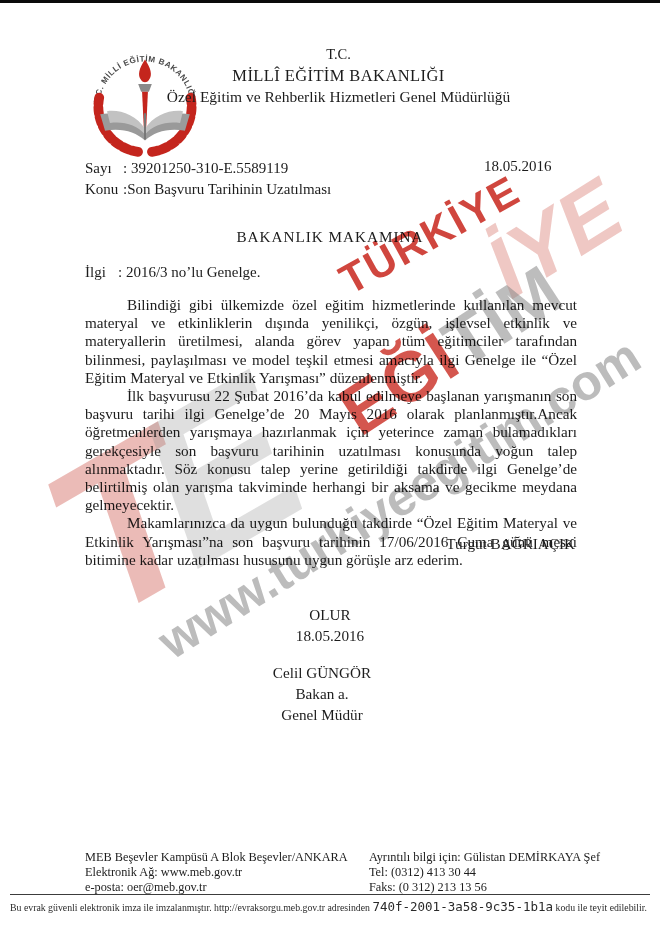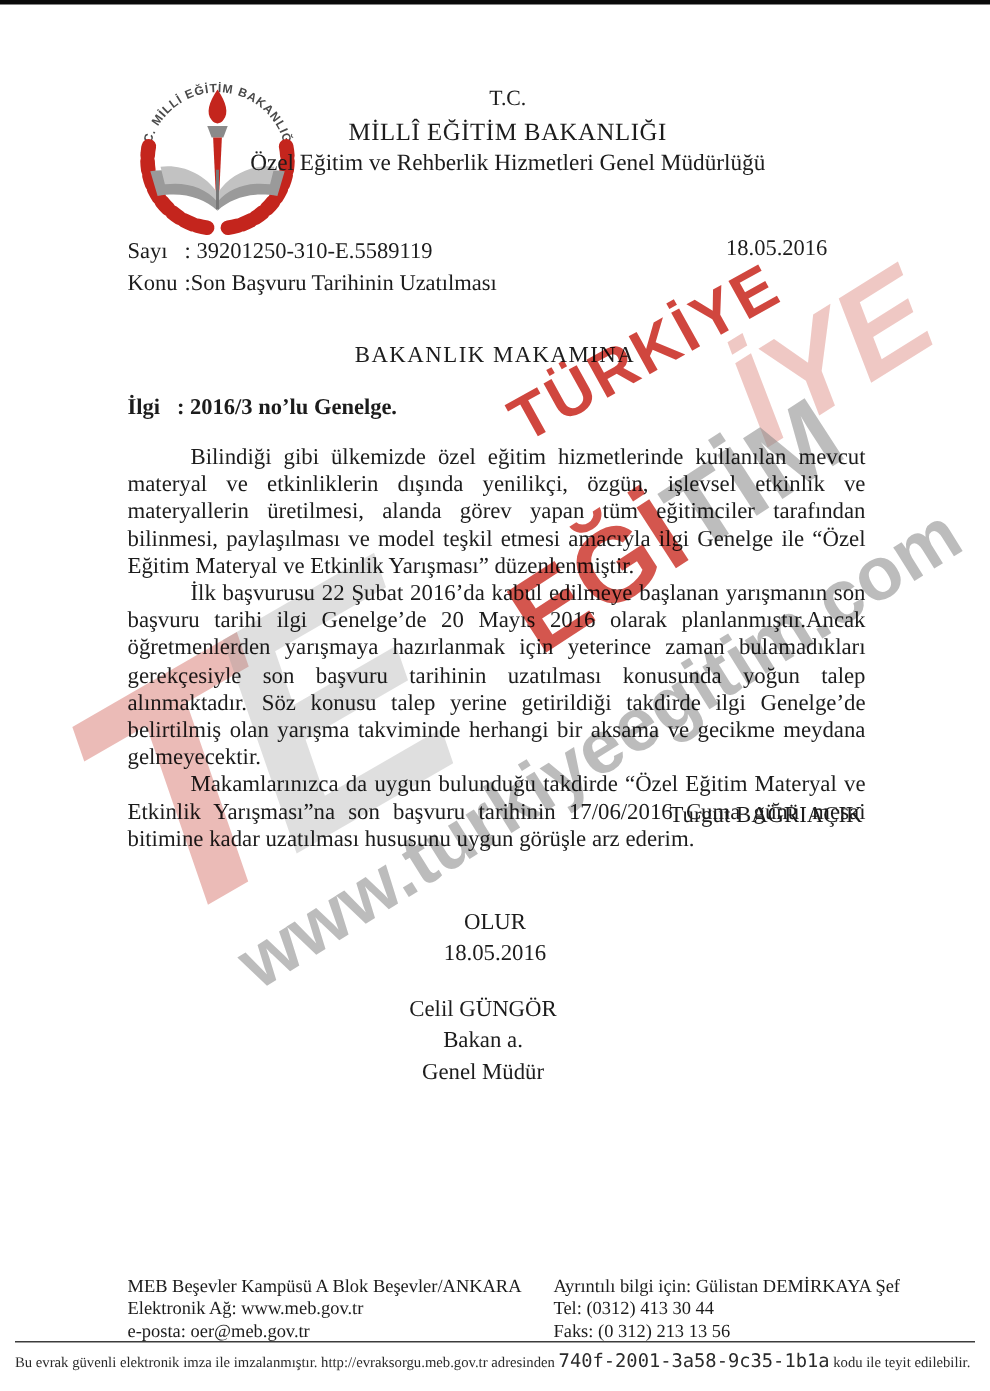--- a/index.html
+++ b/index.html
@@ -9,31 +9,31 @@
     width:660px; height:927px;
     margin:0 auto;
     background:#ffffff;
     border-top:3px solid #0a0a0a;
     font-family:"Liberation Serif", serif;
     color:#1c1c1c;
     overflow:hidden;
   }
   
   .seal { position:absolute; left:86px; top:42px; width:118px; height:112px; }
-  .header-text { position:absolute; left:0; right:0; top:56px; text-align:center; line-height:1;padding-left:17px; }
+  .header-text { position:absolute; left:0; right:0; top:44px; text-align:center; line-height:1;padding-left:17px; }
   .header-text .tc { font-size:14.5px; margin-bottom:6px; }
   .header-text .ministry { font-size:16.5px; letter-spacing:.4px; margin-bottom:5px; }
   .header-text .directorate { font-size:15.5px; }
   
   .ref-block { position:absolute; left:85px; top:155px; font-size:15px; line-height:21px; }
   .ref-label { display:inline-block; width:38px; }
   .doc-date { position:absolute; left:484px; top:155px; font-size:15px; }
   
   .recipient { position:absolute; left:0; right:0; top:225px; text-align:center; font-size:15.2px; letter-spacing:1px; }
-  .ilgi-line { position:absolute; left:85px; top:261px; font-size:15px;font-weight:bold; }
+  .ilgi-line { position:absolute; left:85px; top:261px; font-size:15px; }
   .ilgi-label { display:inline-block; width:33px; }
   
   .body-text { position:absolute; left:85px; top:293px; width:492px; font-size:15.2px; line-height:18.2px; text-align:justify; }
   .body-text p { text-indent:42px; margin:0; }
   
   .sig-block { position:absolute; right:85px; top:530px; width:210px; text-align:right; font-size:15.2px; line-height:21px; }
   .olur-block { position:absolute; left:0; right:0; top:601px; text-align:center; font-size:15.2px; line-height:21px; }
   .approver-block { position:absolute; left:0; right:16px; top:659px; text-align:center; font-size:15.2px; line-height:21px; }
   
   .footer-address { position:absolute; left:85px; top:847px; font-size:12.3px; line-height:15px; }

